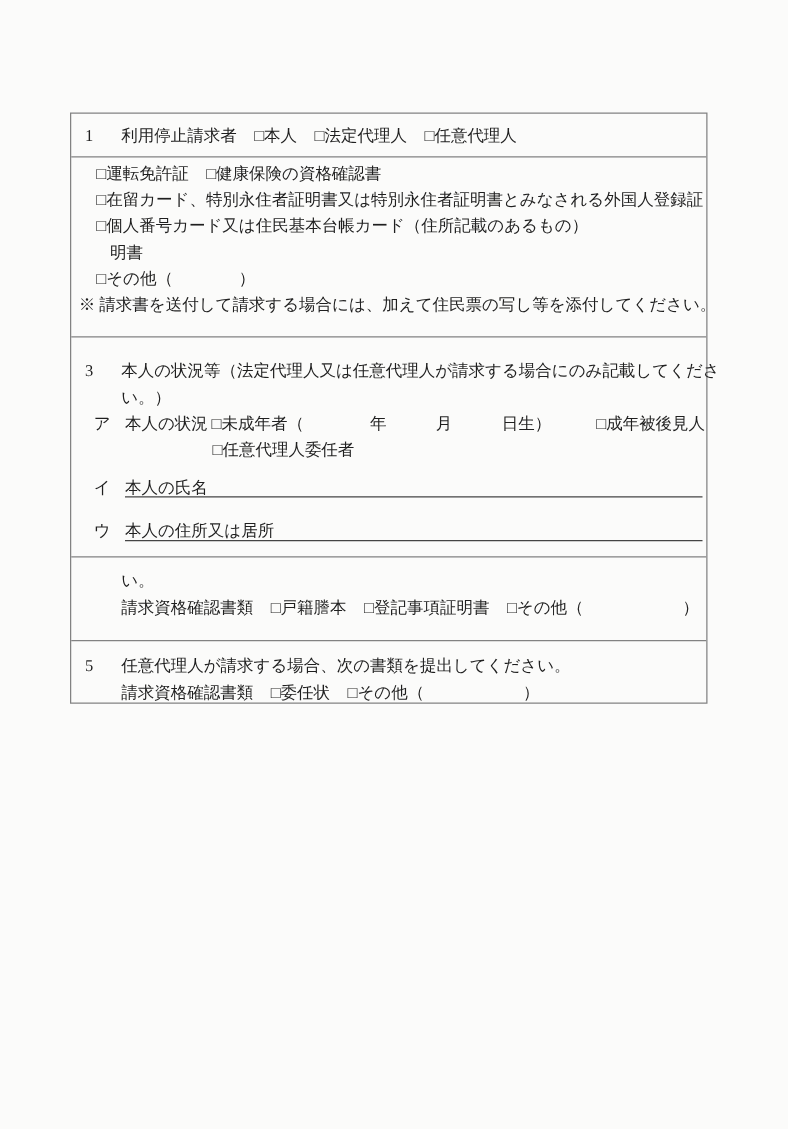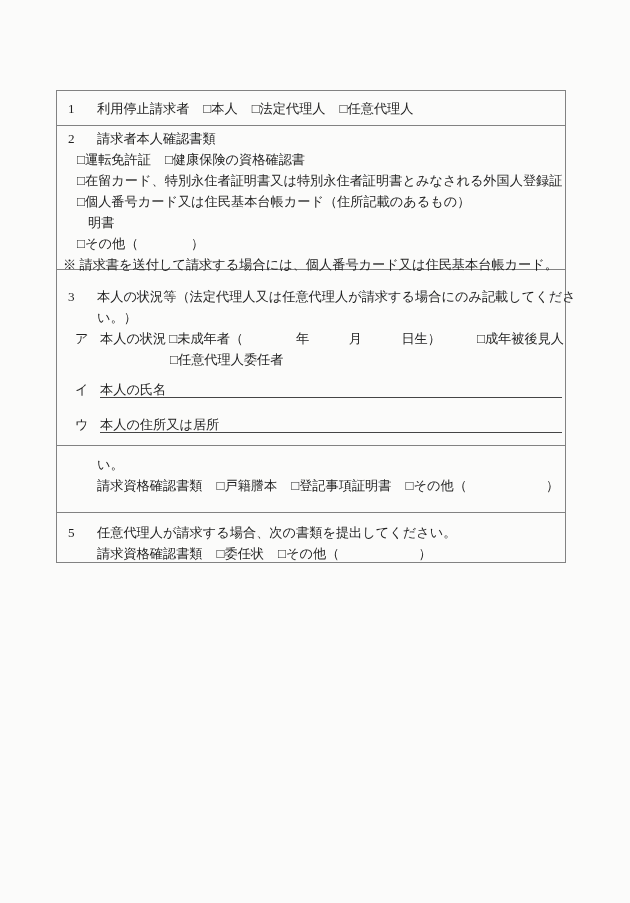--- a/index.html
+++ b/index.html
@@ -51,31 +51,28 @@
 <div class="sheet">
   <div class="form-table">
 
     <div class="row r1">
       <div class="line numline">
         <span class="num">1</span><span>利用停止請求者</span><span class="gap">□本人</span><span class="gap">□法定代理人</span><span class="gap">□任意代理人</span>
       </div>
     </div>
 
     <div class="row r2">
-      <div class="line numline">
-        <span class="num">2</span><span>請求者本人確認書類</span>
-      </div>
       <div class="line pl20">
         <span>□運転免許証</span><span class="gap">□健康保険の資格確認書</span>
       </div>
       <div class="line pl20">□在留カード、特別永住者証明書又は特別永住者証明書とみなされる外国人登録証</div>
       <div class="line pl20">□個人番号カード又は住民基本台帳カード（住所記載のあるもの）</div>
       <div class="line pl31">明書</div>
       <div class="line pl20">□その他（　　　　）</div>
-      <div class="line pl6">※ 請求書を送付して請求する場合には、個人番号カード又は住民基本台帳カード。</div>
+      <div class="line pl6">※ 請求書を送付して請求する場合には、加えて住民票の写し等を添付してください。</div>
     </div>
 
     <div class="row r3">
       <div class="line numline">
         <span class="num">3</span><span>本人の状況等（法定代理人又は任意代理人が請求する場合にのみ記載してくださ</span>
       </div>
       <div class="line pl40">い。）</div>
       <div class="line sub">
         <span class="marker">ア</span><span>本人の状況</span><span class="gap-s">□未成年者（　　　　年　　　月　　　日生）</span><span class="gap-xl">□成年被後見人</span>
       </div>

